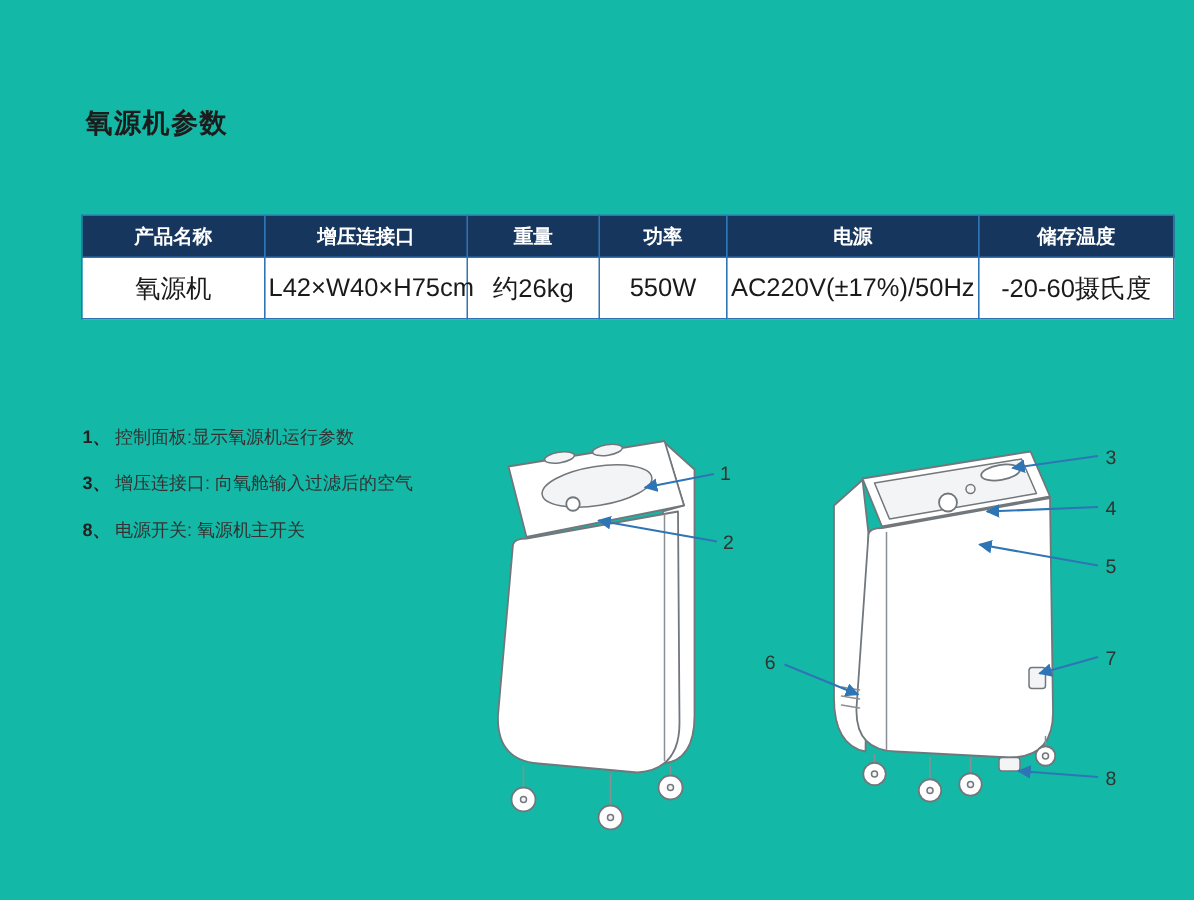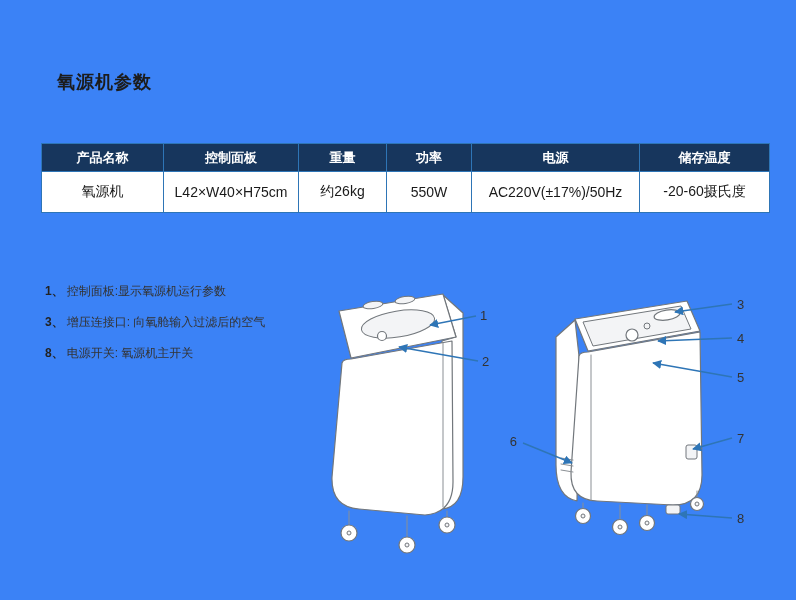--- a/index.html
+++ b/index.html
@@ -1,42 +1,42 @@
 <!DOCTYPE html>
 <html><head>
 <meta charset="utf-8">
 <style>
   * { margin:0; padding:0; box-sizing:border-box; }
   html,body { background:#ffffff; }
   body {
     width:800px; height:600px;
     font-family:"Liberation Sans","DejaVu Sans",sans-serif;
   }
-  .page { position:relative; width:796px; height:600px; background:#3b82f6; overflow:hidden; }
+  .page { position:relative; width:796px; height:600px; background:#14b8a6; overflow:hidden; }
 
   .title {
     position:absolute; left:57px; top:70px;
     font-size:18px; font-weight:bold; color:#1c1c1c; letter-spacing:1px;
   }
 
   .spec-table {
-    position:absolute; left:41px; top:143px; width:728px;
+    position:absolute; left:54px; top:143px; width:728px;
     border-collapse:collapse; table-layout:fixed;
   }
   .spec-table th {
     background:#17365d; color:#ffffff; font-size:13px; font-weight:bold;
     height:28px; border:1px solid #2e75b6; text-align:center; padding:0 2px;
   }
   .spec-table td {
-    background:#ffffff; color:#1a1a1a; font-size:14px;
+    background:#ffffff; color:#1a1a1a; font-size:17px;
     height:41px; border:1px solid #2e75b6; text-align:center; padding:0 2px;
     white-space:nowrap;
   }
 
-  .legend { position:absolute; left:45px; top:283px; }
+  .legend { position:absolute; left:55px; top:283px; }
   .legend-item { font-size:12px; color:#333; margin-bottom:12px; white-space:nowrap; height:19px; }
   .legend-item .num { font-weight:bold; margin-right:3px; color:#222; }
   .legend-item .txt { color:#333; }
 
   .illustration { position:absolute; left:295px; top:275px; }
   .m  { fill:#ffffff; stroke:#72777c; stroke-width:1.2; stroke-linejoin:round; stroke-linecap:round; }
   .m2 { fill:#f3f4f6; stroke:#72777c; stroke-width:1; stroke-linejoin:round; }
   .ml { fill:none; stroke:#8a8f94; stroke-width:1; stroke-linecap:round; }
   .arrow { stroke:#2e75b6; stroke-width:1.4; fill:none; }
   .cnum { fill:#333; font-size:13px; font-family:"Liberation Sans","DejaVu Sans",sans-serif; }
@@ -53,21 +53,21 @@
       <col style="width:122px">
         <col style="width:135px">
         <col style="width:88px">
       <col style="width:85px">
         <col style="width:168px">
         <col style="width:130px">
     </colgroup>
     <thead>
       <tr>
         <th>产品名称</th>
-        <th>控制面板</th>
+        <th>增压连接口</th>
         <th>重量</th>
         <th>功率</th>
         <th>电源</th>
         <th>储存温度</th>
       </tr>
     </thead>
     <tbody>
       <tr>
         <td>氧源机</td>
         <td>L42×W40×H75cm</td>

